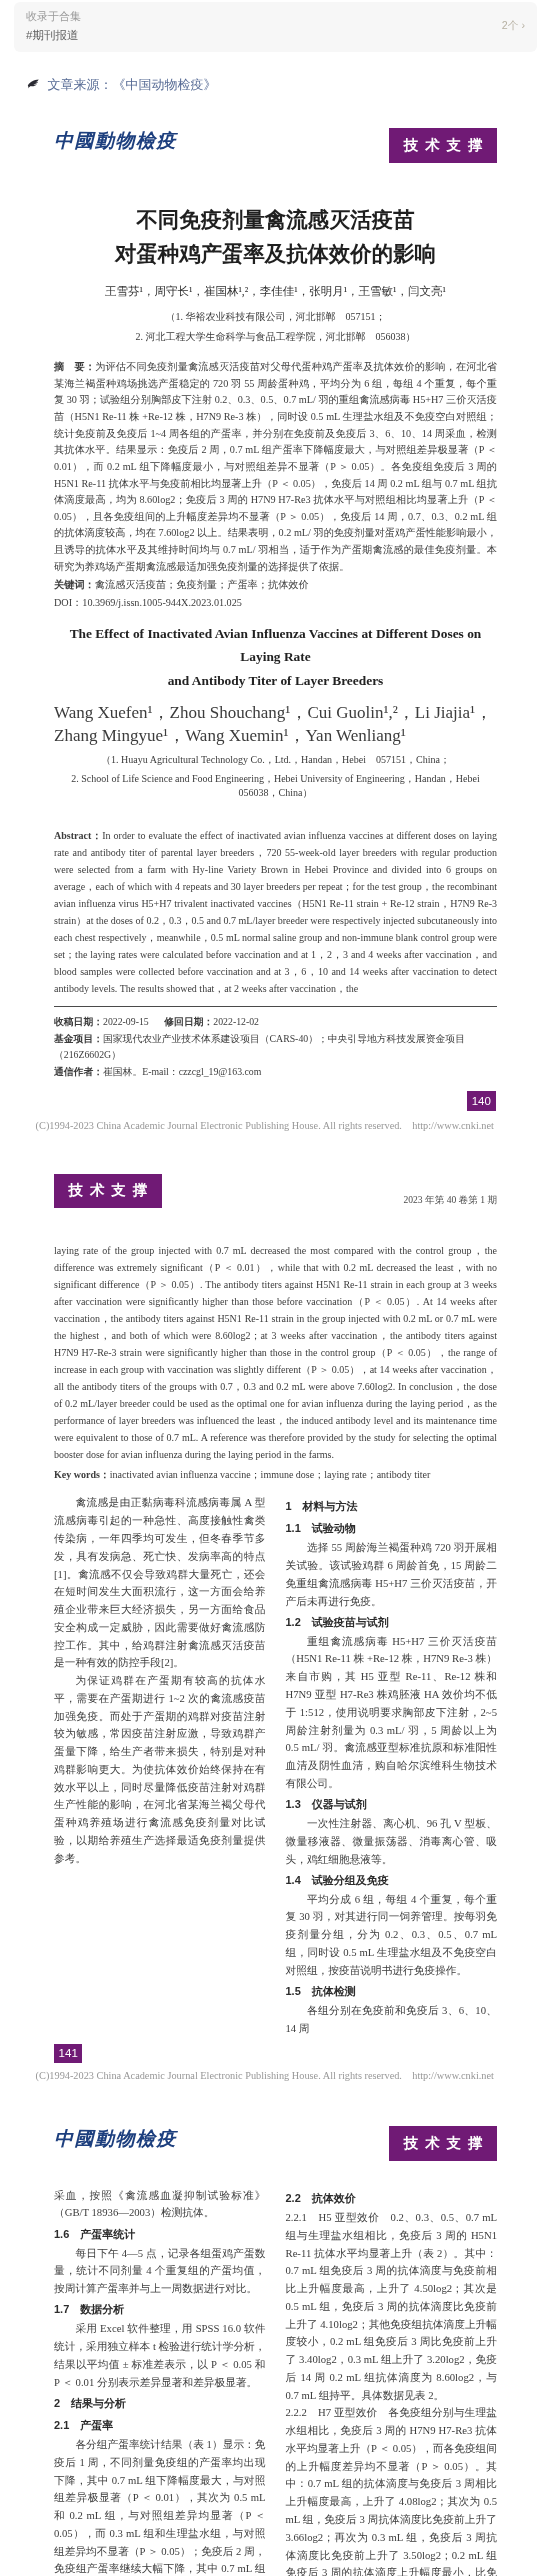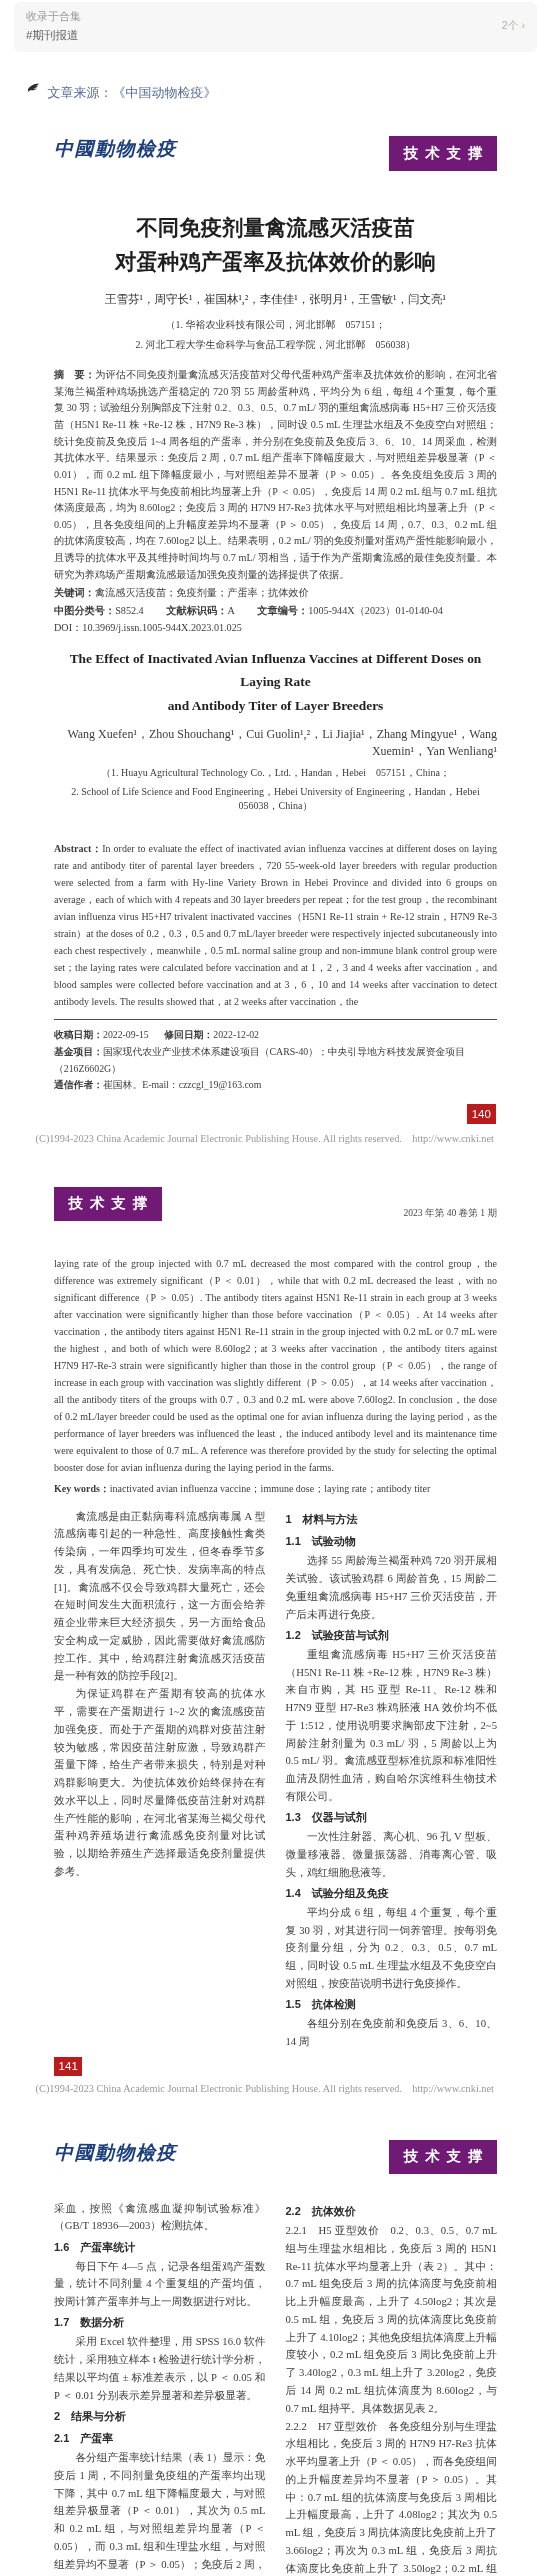--- a/index.html
+++ b/index.html
@@ -9,21 +9,21 @@
   
   .collection-card { margin:1.5px 13.8px 0; background:#f7f7f7; border-radius:6.1px;
     padding:6.9px 12.2px 7.6px; display:flex; justify-content:space-between; align-items:center;
     font-family:"Liberation Sans", sans-serif; }
   .cc-title { color:#9b9b9b; font-size:11px; line-height:1.6;text-align:right; }
   .cc-tag { color:#5f5f5f; font-size:11.5px; line-height:1.6; }
   .cc-right { color:#b6b0a2; font-size:10.7px; white-space:nowrap; }
 
   .source-row { margin:24.5px 0 0 26px; display:flex; align-items:center; gap:6.9px;
     font-family:"Liberation Sans", sans-serif; }
-  .source-link { color:#576b95; font-size:13px;margin-top:8px; }
+  .source-link { color:#576b95; font-size:13px; }
 
   
   .page { position:relative; padding:0 54px; color:#3c3c3c; }
   .b { font-weight:bold; }
 
   .p-head { display:flex; justify-content:space-between; align-items:flex-start; }
   .logo { font-size:19px; font-weight:bold; font-style:italic; color:#1d3f7e;
     letter-spacing:1.5px; font-family:"Liberation Serif", serif; }
   .badge { background:#701a75; color:#fff; font-family:"Liberation Sans", sans-serif;
     font-weight:bold; font-size:14.5px; letter-spacing:6.9px; padding:7.6px 7.6px 7.6px 14.5px; }
@@ -34,29 +34,29 @@
   .affil { text-align:center; font-size:10px; margin-top:6.1px; color:#3a3a3a; }
 
   .para { font-size:10.2px; line-height:1.63; text-align:justify; color:#3c3c3c; }
   .abstract { margin-top:15.3px; }
   .meta-line { font-size:10.2px; margin-top:3.1px; }
   .meta-line .lab { font-weight:bold; font-family:"Liberation Sans", sans-serif; }
   .meta-line .sp { display:inline-block; width:20px; }
 
   .en-title { text-align:center; font-weight:bold; font-size:13.4px; line-height:1.75;
     margin-top:12.2px; color:#222; }
-  .en-authors { text-align:right; font-size:12px; margin-top:9.2px; }
+  .en-authors { text-align:left; font-size:17px; margin-top:9.2px; }
   .en-affil { text-align:center; font-size:10px; margin-top:5.4px; }
   .en-abstract { margin-top:27px; font-size:10px; line-height:1.7; text-align:justify; }
 
   .footnote { margin-top:9.2px; border-top:1.1px solid #4a4a4a; width:100%; padding-top:6.9px;
     font-size:9.8px; line-height:1.7; }
   .footnote .lab { font-weight:bold; font-family:"Liberation Sans", sans-serif; }
 
-  .pagenum { position:absolute; background:#b91c1c; color:#fff; font-size:11.5px;
+  .pagenum { position:absolute; background:#701a75; color:#fff; font-size:11.5px;
     font-family:"Liberation Sans", sans-serif; padding:3.8px 4.6px; }
   .copyright { color:#979797; font-size:10.3px; margin-top:0; }
 
   .issue { font-size:9.6px; color:#4b4b4b; margin-top:20px; }
 
   .cols { display:flex; gap:20px; margin-top:10.7px; }
   .col { flex:1; min-width:0; }
   .col .para { font-size:10.7px; line-height:1.66; }
   .col .para.ind { text-indent:2em; }
   .h1x, .h2x { font-family:"Liberation Sans", sans-serif; font-weight:bold;
@@ -100,25 +100,20 @@
   <div class="authors">王雪芬¹，周守长¹，崔国林¹,²，李佳佳¹，张明月¹，王雪敏¹，闫文亮¹</div>
   <div class="affil" style="margin-top:10.7px;">（1. 华裕农业科技有限公司，河北邯郸　057151；</div>
   <div class="affil">2. 河北工程大学生命科学与食品工程学院，河北邯郸　056038）</div>
 
   <div class="para abstract">
     <span class="b">摘　要：</span><span>为评估不同免疫剂量禽流感灭活疫苗对父母代蛋种鸡产蛋率及抗体效价的影响，在河北省某海兰褐蛋种鸡场挑选产蛋稳定的 720 羽 55 周龄蛋种鸡，平均分为 6 组，每组 4 个重复，每个重复 30 羽；试验组分别胸部皮下注射 0.2、0.3、0.5、0.7 mL/ 羽的重组禽流感病毒 H5+H7 三价灭活疫苗（H5N1 Re-11 株 +Re-12 株，H7N9 Re-3 株），同时设 0.5 mL 生理盐水组及不免疫空白对照组；统计免疫前及免疫后 1~4 周各组的产蛋率，并分别在免疫前及免疫后 3、6、10、14 周采血，检测其抗体水平。结果显示：免疫后 2 周，0.7 mL 组产蛋率下降幅度最大，与对照组差异极显著（P ＜ 0.01），而 0.2 mL 组下降幅度最小，与对照组差异不显著（P ＞ 0.05）。各免疫组免疫后 3 周的 H5N1 Re-11 抗体水平与免疫前相比均显著上升（P ＜ 0.05），免疫后 14 周 0.2 mL 组与 0.7 mL 组抗体滴度最高，均为 8.60log2；免疫后 3 周的 H7N9 H7-Re3 抗体水平与对照组相比均显著上升（P ＜ 0.05），且各免疫组间的上升幅度差异均不显著（P ＞ 0.05），免疫后 14 周，0.7、0.3、0.2 mL 组的抗体滴度较高，均在 7.60log2 以上。结果表明，0.2 mL/ 羽的免疫剂量对蛋鸡产蛋性能影响最小，且诱导的抗体水平及其维持时间均与 0.7 mL/ 羽相当，适于作为产蛋期禽流感的最佳免疫剂量。本研究为养鸡场产蛋期禽流感最适加强免疫剂量的选择提供了依据。</span>
   </div>
 
   <div class="meta-line">
     <span class="lab">关键词：</span><span>禽流感灭活疫苗；免疫剂量；产蛋率；抗体效价</span>
-  </div>
-  <div class="meta-line">
-    <span class="lab">中图分类号：</span><span>S852.4</span><span class="sp"></span>
-    <span class="lab">文献标识码：</span><span>A</span><span class="sp"></span>
-    <span class="lab">文章编号：</span><span>1005-944X（2023）01-0140-04</span>
   </div>
   <div class="meta-line">DOI：10.3969/j.issn.1005-944X.2023.01.025</div>
 
   <div class="en-title">
     <div>The Effect of Inactivated Avian Influenza Vaccines at Different Doses on Laying Rate</div>
     <div>and Antibody Titer of Layer Breeders</div>
   </div>
   <div class="en-authors">Wang Xuefen¹，Zhou Shouchang¹，Cui Guolin¹,²，Li Jiajia¹，Zhang Mingyue¹，Wang Xuemin¹，Yan Wenliang¹</div>
   <div class="en-affil">（1. Huayu Agricultural Technology Co.，Ltd.，Handan，Hebei　057151，China；</div>
   <div class="en-affil">2. School of Life Science and Food Engineering，Hebei University of Engineering，Handan，Hebei　056038，China）</div>

